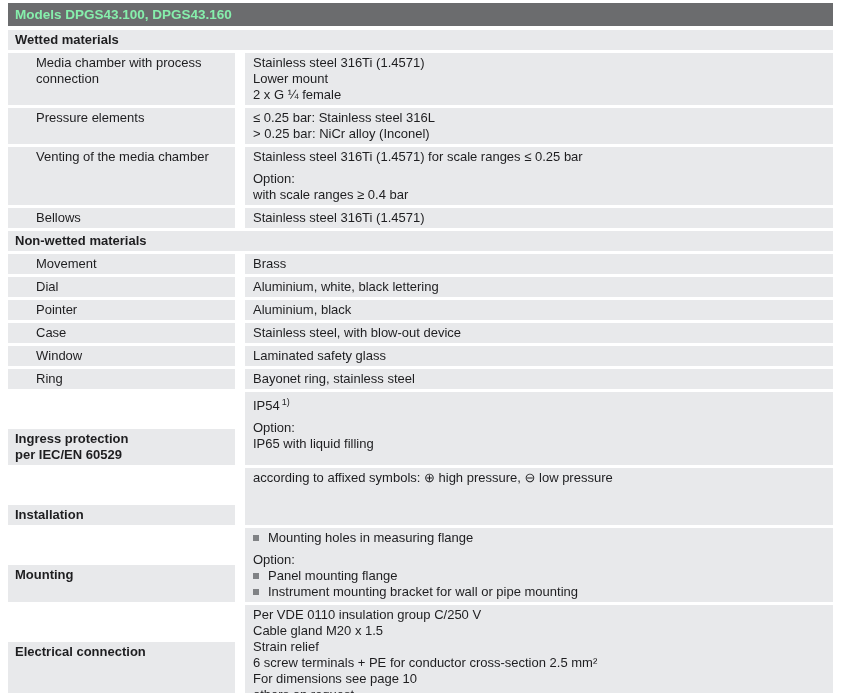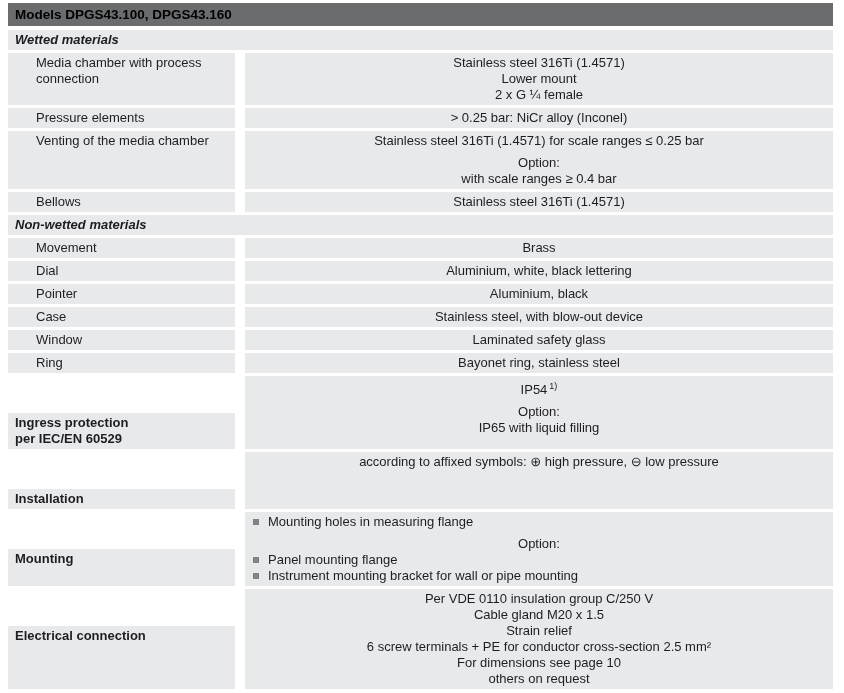--- a/index.html
+++ b/index.html
@@ -6,35 +6,34 @@
   html,body { width:844px; height:693px; background:#ffffff; overflow:hidden; }
   body {
     font-family:"Liberation Sans", sans-serif;
     font-size:13px;
     color:#1e1e20;
   }
   .page { padding:3px 11px 0 8px; }
 
   .title-bar {
     background:#6b6c6e;
-    color:#000000;
+    color:#86efac;
     font-weight:bold;
     font-size:13.5px;
     line-height:15px;
     padding:4px 7px;
     margin-bottom:4px;
   }
 
   .section-header {
     background:#e8e9eb;
     font-weight:bold;
     line-height:16px;
     padding:2px 7px;
     margin-bottom:3px;
-    font-style:italic;
   }
 
   .row { display:flex; margin-bottom:3px; }
 
   .cell {
     background:#e8e9eb;
     padding-top:2px;
     padding-bottom:2px;
   }
   .label {
@@ -43,21 +42,20 @@
     padding-left:28px;
     padding-right:6px;
     margin-right:10px;
     line-height:16px;
   }
   .label.bold { padding-left:7px; font-weight:bold;margin-top:37px; }
   .value {
     flex:1;
     padding-left:8px;
     padding-right:8px;
-    text-align:center;
   }
   .line { line-height:16px; }
   .option-gap { margin-top:6px; }
   .block { display:block; }
 
   .bullet-line { display:flex; align-items:baseline; }
   .bullet {
     display:inline-block;
     width:6px; height:6px;
     background:#808285;
@@ -85,20 +83,21 @@
     <div class="cell value">
       <div class="line">Stainless steel 316Ti (1.4571)</div>
       <div class="line">Lower mount</div>
       <div class="line">2 x G ¼ female</div>
     </div>
   </div>
 
   <div class="row">
     <div class="cell label">Pressure elements</div>
     <div class="cell value">
+      <div class="line">≤ 0.25 bar: Stainless steel 316L</div>
       <div class="line">&gt; 0.25 bar: NiCr alloy (Inconel)</div>
     </div>
   </div>
 
   <div class="row">
     <div class="cell label">Venting of the media chamber</div>
     <div class="cell value">
       <div class="line">Stainless steel 316Ti (1.4571) for scale ranges ≤ 0.25 bar</div>
       <div class="line option-gap">Option:</div>
       <div class="line">with scale ranges ≥ 0.4 bar</div>

